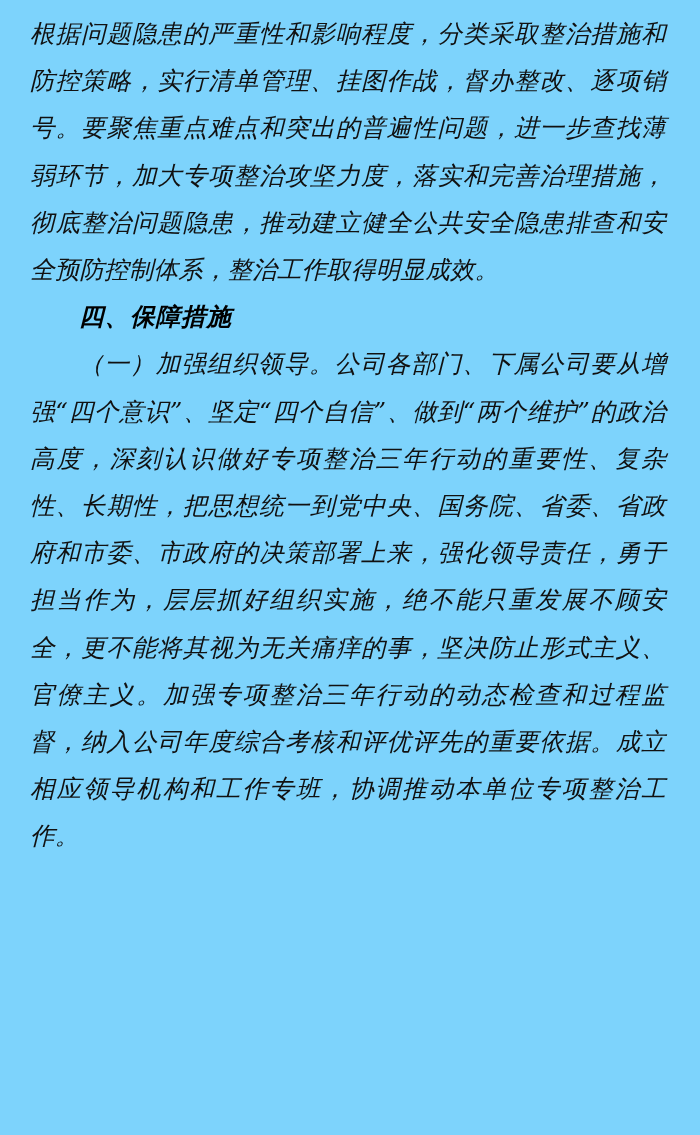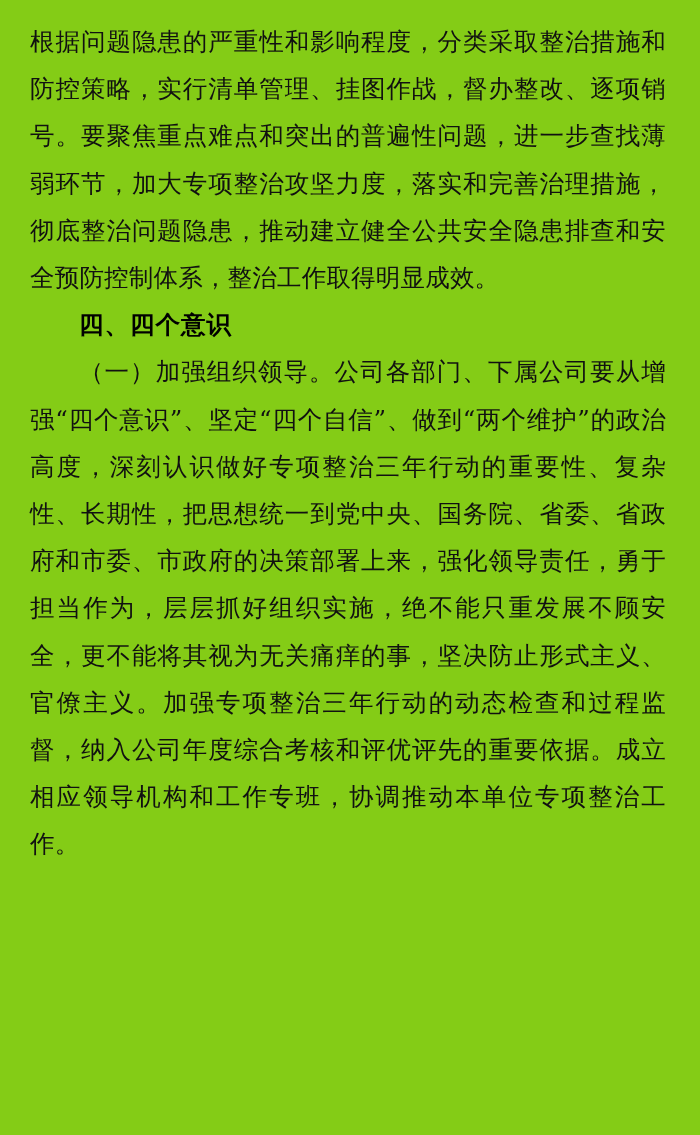--- a/index.html
+++ b/index.html
@@ -11,22 +11,23 @@
     width: 700px;
     height: 1135px;
     font-family: "DejaVu Serif", "Liberation Serif", serif;
     color: #000000;
     overflow: hidden;
   }
   .page {
     box-sizing: border-box;
     width: 700px;
     height: 1135px;
-    padding: 18px 34px 10px 30px;
-    background: #84cc16;
+    padding: 10px 34px 10px 30px;
+    background: #7dd3fc;
+    font-style: italic;
   }
   .doc-body {
     display: block;
   }
   p.para {
     margin: 0;
     padding: 0;
     font-size: 24.5px;
     line-height: 47.2px;
     text-align: justify;
@@ -48,16 +49,16 @@
     font-family: "DejaVu Sans", "Liberation Sans", sans-serif;
     color: #000;
   }
 </style>
 </head>
 <body>
 
 <div class="page">
   <div class="doc-body">
     <p class="para">根据问题隐患的严重性和影响程度，分类采取整治措施和防控策略，实行清单管理、挂图作战，督办整改、逐项销号。要聚焦重点难点和突出的普遍性问题，进一步查找薄弱环节，加大专项整治攻坚力度，落实和完善治理措施，彻底整治问题隐患，推动建立健全公共安全隐患排查和安全预防控制体系，整治工作取得明显成效。</p>
-    <h2 class="heading">四、四个意识</h2>
+    <h2 class="heading">四、保障措施</h2>
     <p class="para indent">（一）加强组织领导。公司各部门、下属公司要从增强“四个意识”、坚定“四个自信”、做到“两个维护”的政治高度，深刻认识做好专项整治三年行动的重要性、复杂性、长期性，把思想统一到党中央、国务院、省委、省政府和市委、市政府的决策部署上来，强化领导责任，勇于担当作为，层层抓好组织实施，绝不能只重发展不顾安全，更不能将其视为无关痛痒的事，坚决防止形式主义、官僚主义。加强专项整治三年行动的动态检查和过程监督，纳入公司年度综合考核和评优评先的重要依据。成立相应领导机构和工作专班，协调推动本单位专项整治工作。</p>
   </div>
 </div>
 
 </body></html>

